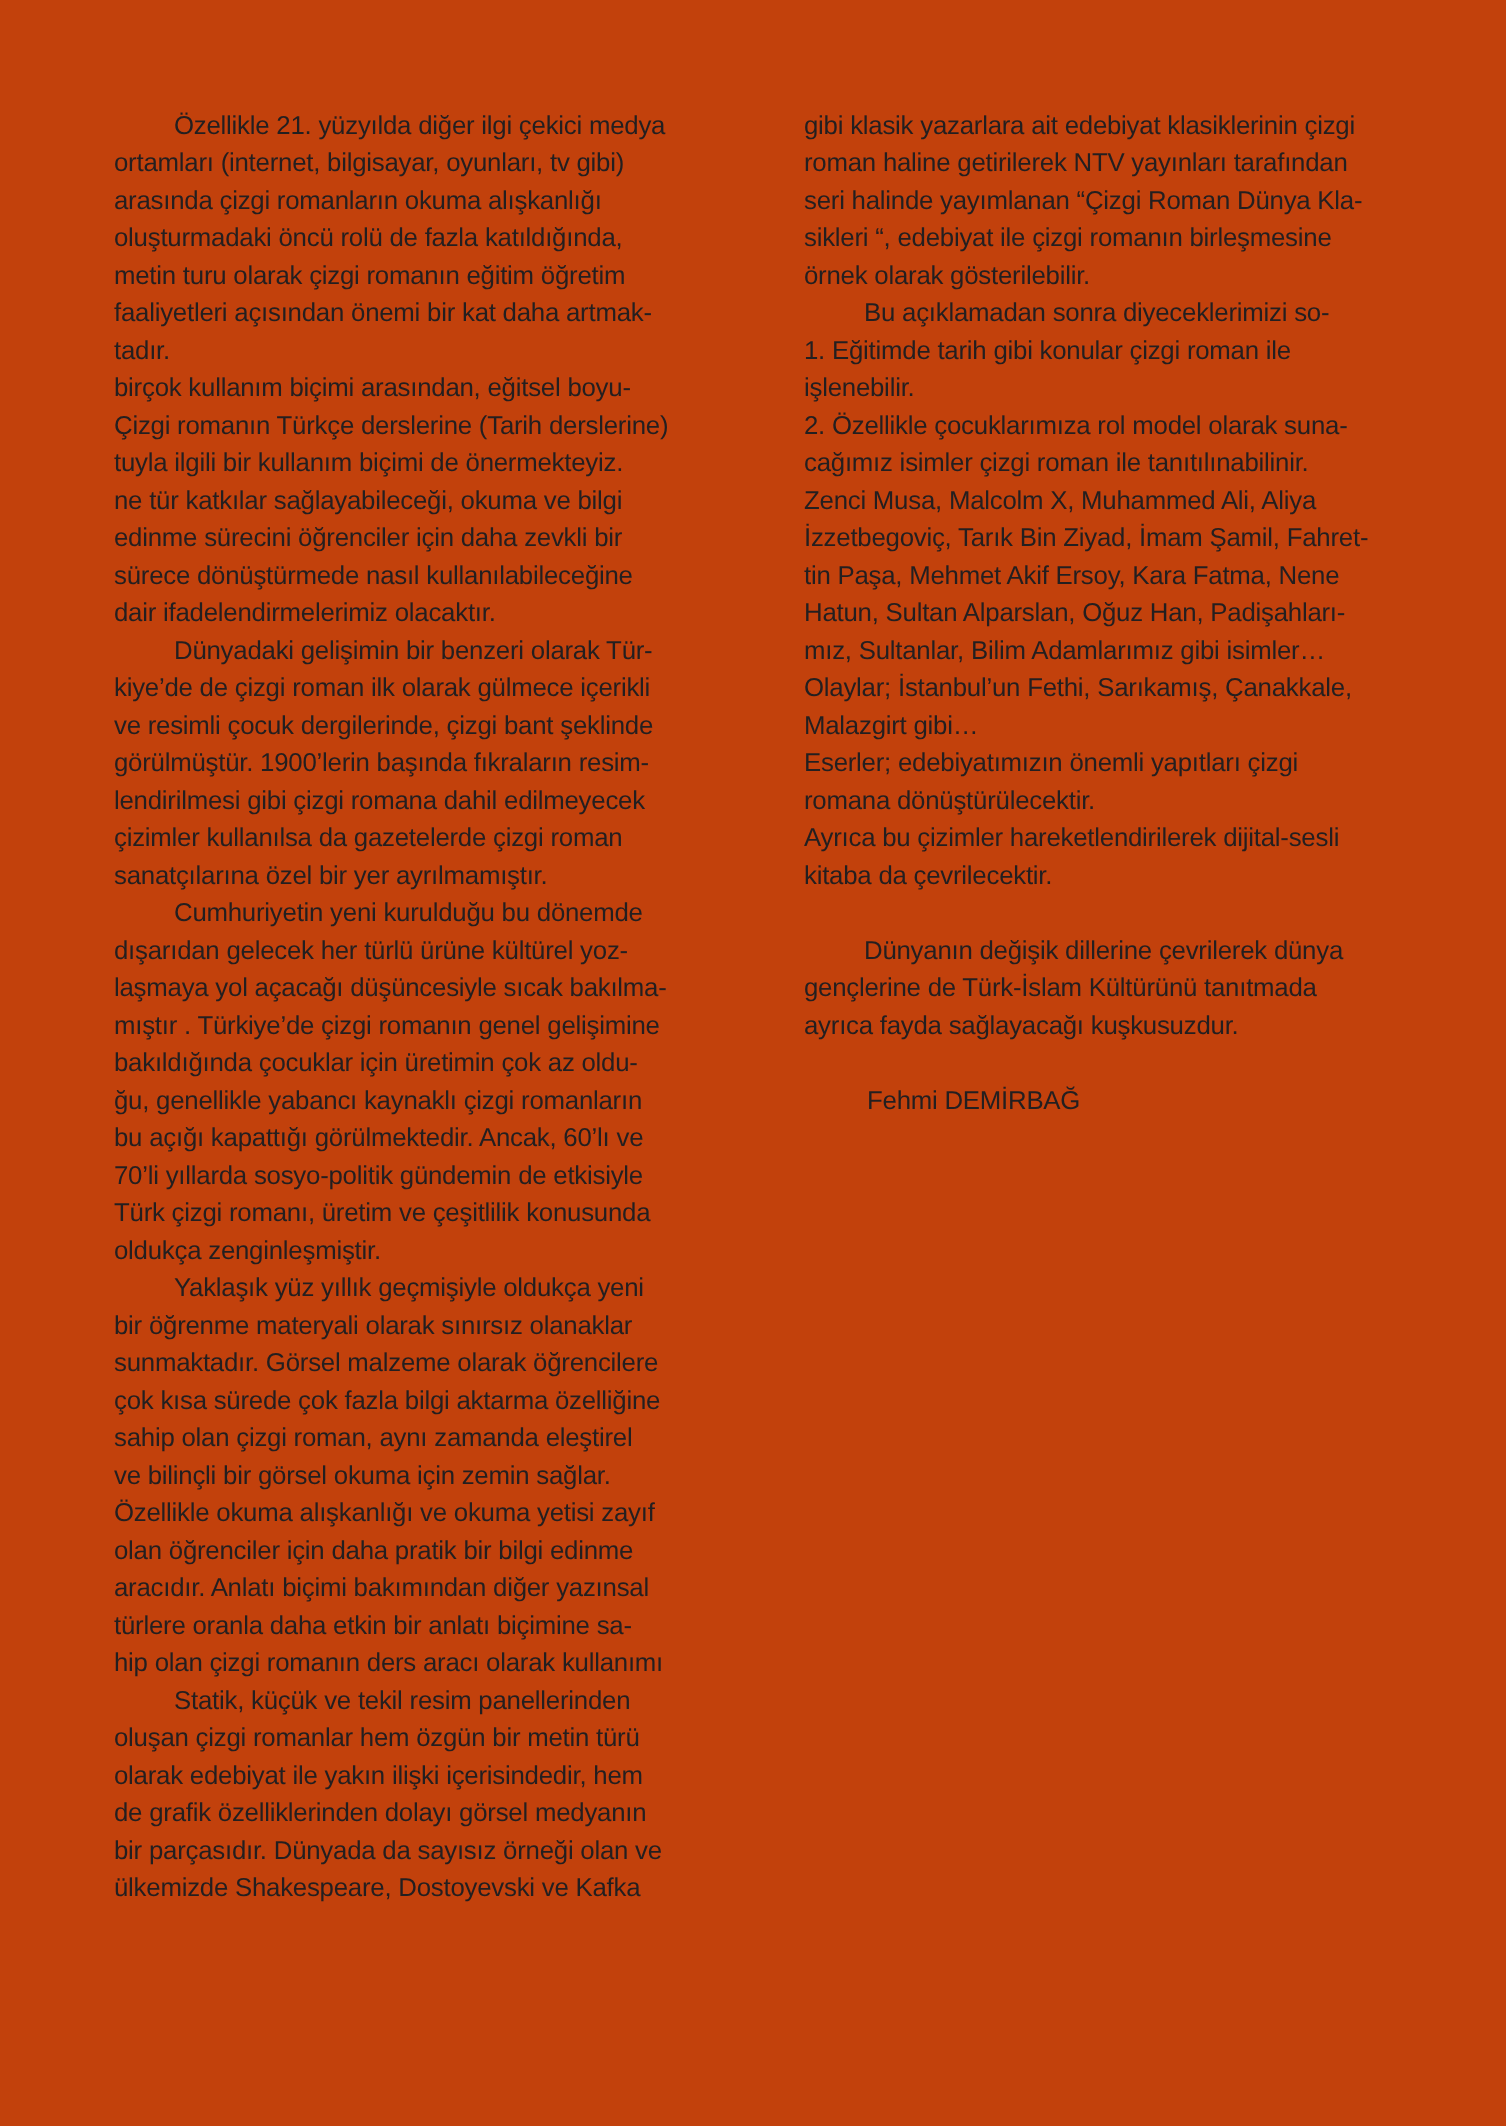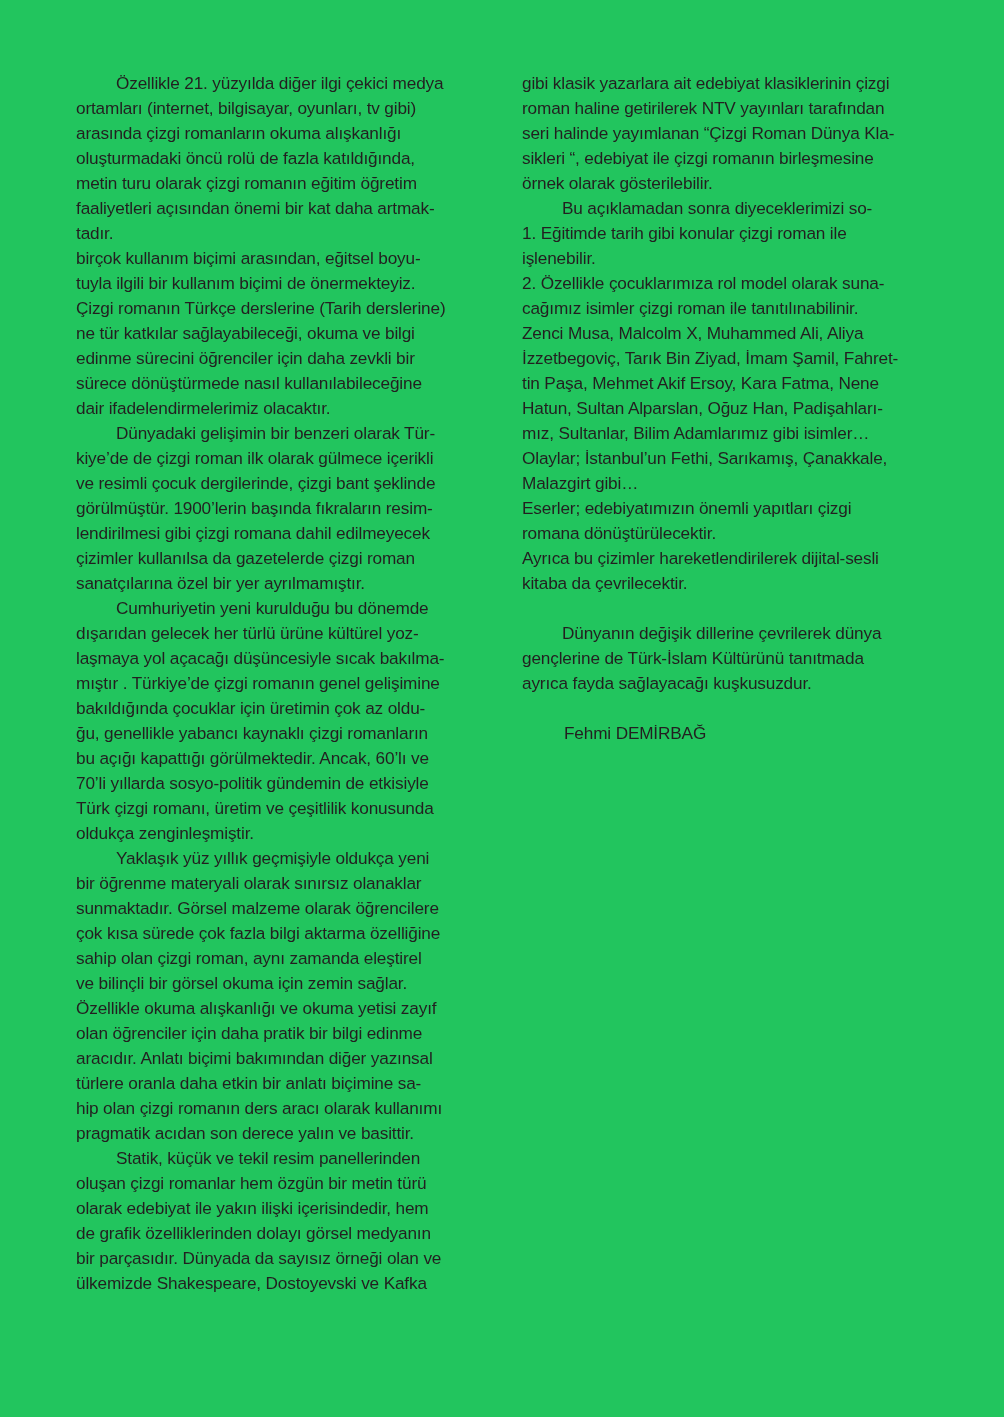--- a/index.html
+++ b/index.html
@@ -13,32 +13,32 @@
     position: relative;
     overflow: hidden;
     font-family: "Liberation Sans", "DejaVu Sans", sans-serif;
     color: #231f20;
   }
   .page {
     position: absolute;
     left: 0; top: 0;
     width: 1004px;
     height: 1417px;
-    background: #22c55e;
+    background: #c2410c;
   }
   .column {
     position: absolute;
     top: 71px;
   }
   .col-left {
     left: 76px;
     width: 406px;
   }
   .col-right {
-    left: 522px;
+    left: 536px;
     width: 420px;
   }
   .line {
     display: block;
     font-size: 17.2px;
     line-height: 25px;
     height: 25px;
     white-space: nowrap;
     letter-spacing: -0.15px;
   }
@@ -64,22 +64,22 @@
       <span class="line">ortamları (internet, bilgisayar, oyunları, tv gibi)</span>
       <span class="line">arasında çizgi romanların okuma alışkanlığı</span>
       <span class="line">oluşturmadaki öncü rolü de fazla katıldığında,</span>
       <span class="line">metin turu olarak çizgi romanın eğitim öğretim</span>
       <span class="line">faaliyetleri açısından önemi bir kat daha artmak-</span>
       <span class="line">tadır.</span>
     </div>
 
     <div>
       <span class="line">birçok kullanım biçimi arasından, eğitsel boyu-</span>
+      <span class="line">Çizgi romanın Türkçe derslerine (Tarih derslerine)</span>
       <span class="line">tuyla ilgili bir kullanım biçimi de önermekteyiz.</span>
-      <span class="line">Çizgi romanın Türkçe derslerine (Tarih derslerine)</span>
       <span class="line">ne tür katkılar sağlayabileceği, okuma ve bilgi</span>
       <span class="line">edinme sürecini öğrenciler için daha zevkli bir</span>
       <span class="line">sürece dönüştürmede nasıl kullanılabileceğine</span>
       <span class="line">dair ifadelendirmelerimiz olacaktır.</span>
     </div>
 
     <div>
       <span class="line indent">Dünyadaki gelişimin bir benzeri olarak Tür-</span>
       <span class="line">kiye’de de çizgi roman ilk olarak gülmece içerikli</span>
       <span class="line">ve resimli çocuk dergilerinde, çizgi bant şeklinde</span>
@@ -107,21 +107,20 @@
       <span class="line">bir öğrenme materyali olarak sınırsız olanaklar</span>
       <span class="line">sunmaktadır. Görsel malzeme olarak öğrencilere</span>
       <span class="line">çok kısa sürede çok fazla bilgi aktarma özelliğine</span>
       <span class="line">sahip olan çizgi roman, aynı zamanda eleştirel</span>
       <span class="line">ve bilinçli bir görsel okuma için zemin sağlar.</span>
       <span class="line">Özellikle okuma alışkanlığı ve okuma yetisi zayıf</span>
       <span class="line">olan öğrenciler için daha pratik bir bilgi edinme</span>
       <span class="line">aracıdır. Anlatı biçimi bakımından diğer yazınsal</span>
       <span class="line">türlere oranla daha etkin bir anlatı biçimine sa-</span>
       <span class="line">hip olan çizgi romanın ders aracı olarak kullanımı</span>
-      <span class="line">pragmatik acıdan son derece yalın ve basittir.</span>
     </div>
 
     <div>
       <span class="line indent">Statik, küçük ve tekil resim panellerinden</span>
       <span class="line">oluşan çizgi romanlar hem özgün bir metin türü</span>
       <span class="line">olarak edebiyat ile yakın ilişki içerisindedir, hem</span>
       <span class="line">de grafik özelliklerinden dolayı görsel medyanın</span>
       <span class="line">bir parçasıdır. Dünyada da sayısız örneği olan ve</span>
       <span class="line">ülkemizde Shakespeare, Dostoyevski ve Kafka</span>
     </div>

